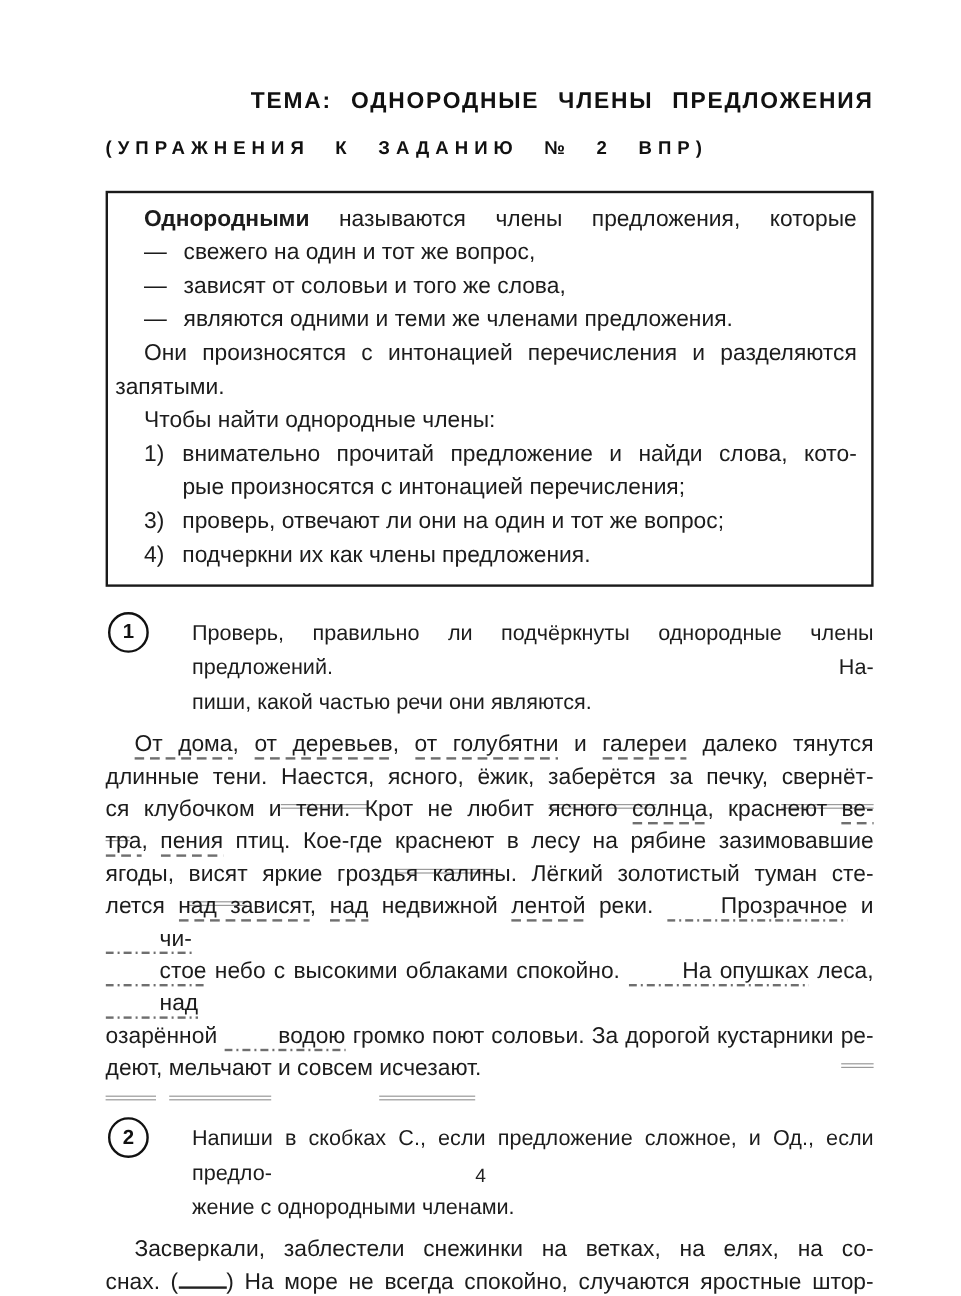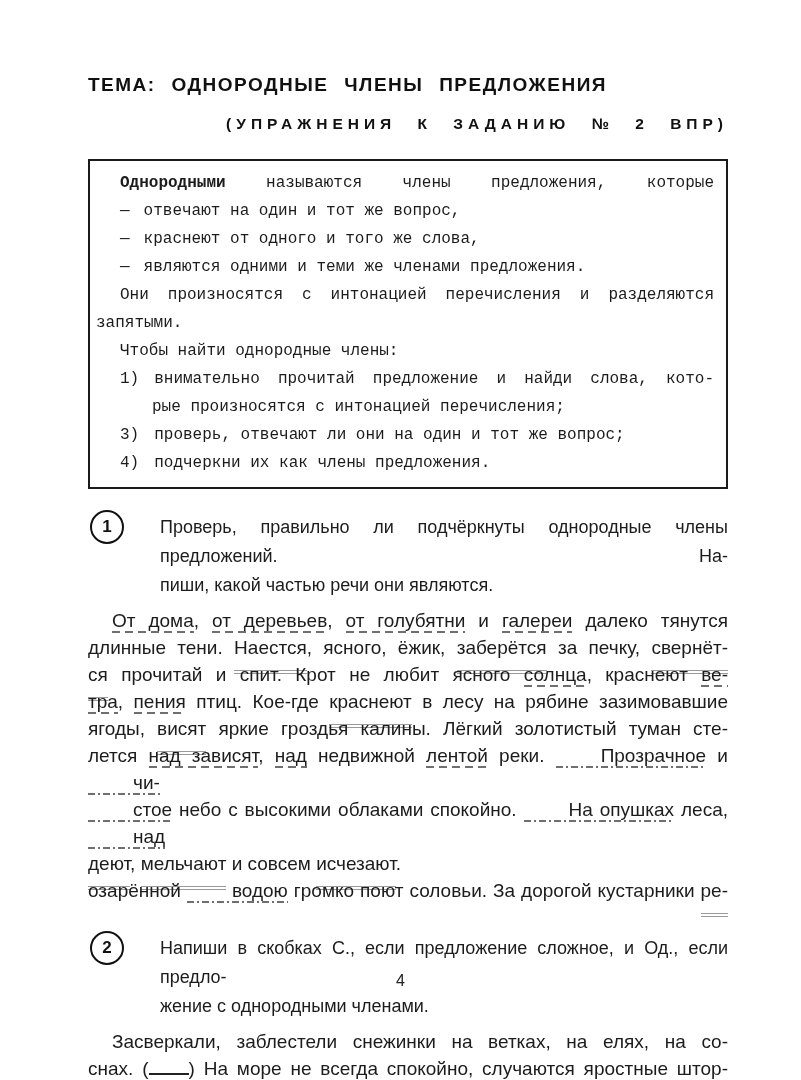--- a/index.html
+++ b/index.html
@@ -11,41 +11,40 @@
     box-sizing:border-box;
     font-family:"Liberation Sans","DejaVu Sans",sans-serif;
     color:#1c1c1c;
     overflow:hidden;
   }
   .content{width:640px;margin-left:88px;}
 
   
   .title{
     margin-top:74px;
-    text-align:left;
+    text-align:right;
     font-size:19px;font-weight:bold;
     letter-spacing:1.5px;word-spacing:9px;
     color:#111;
   }
   .subtitle{
     margin-top:19px;
-    text-align:right;
+    text-align:left;
     font-size:15.5px;font-weight:bold;
     letter-spacing:5px;word-spacing:12px;
     color:#111;
   }
 
   
   .rulebox{
     margin-top:26px;
     border:2px solid #1a1a1a;
     padding:8px 12px 10px 6px;
-    font-size:16px;
+    font-size:19px;
     line-height:28px;
-    font-family:Liberation Mono, monospace;
   }
 
   
   .line{text-align:justify;text-align-last:left;white-space:normal;}
   .line.just{text-align-last:justify;}
   .line.ind{padding-left:24px;}
   .line.numcont{padding-left:56px;}
   .bold{font-weight:bold;}
   .gap{display:inline-block;}
   .blank{
@@ -110,48 +109,48 @@
 <body>
 
 <div class="page">
   <div class="content">
 
     <div class="title">ТЕМА: ОДНОРОДНЫЕ ЧЛЕНЫ ПРЕДЛОЖЕНИЯ</div>
     <div class="subtitle">(УПРАЖНЕНИЯ К ЗАДАНИЮ № 2 ВПР)</div>
 
     <div class="rulebox">
         <div class="line ind just"><span class="bold">Однородными</span><span> называются члены предложения, которые</span></div>
-        <div class="line ind"><span>—</span><span class="gap" style="width: 14px;"></span><span>отвечают на один и тот же вопрос,</span></div>
-        <div class="line ind"><span>—</span><span class="gap" style="width: 14px;"></span><span>краснеют от одного и того же слова,</span></div>
+        <div class="line ind"><span>—</span><span class="gap" style="width: 14px;"></span><span>свежего на один и тот же вопрос,</span></div>
+        <div class="line ind"><span>—</span><span class="gap" style="width: 14px;"></span><span>зависят от соловьи и того же слова,</span></div>
         <div class="line ind"><span>—</span><span class="gap" style="width: 14px;"></span><span>являются одними и теми же членами предложения.</span></div>
         <div class="line ind just"><span>Они произносятся с интонацией перечисления и разделяются</span></div>
         <div class="line"><span>запятыми.</span></div>
         <div class="line ind"><span>Чтобы найти однородные члены:</span></div>
         <div class="line ind just"><span>1)</span><span class="gap" style="width: 15px;"></span><span>внимательно прочитай предложение и найди слова, кото-</span></div>
         <div class="line numcont"><span>рые произносятся с интонацией перечисления;</span></div>
         <div class="line ind"><span>3)</span><span class="gap" style="width: 15px;"></span><span>проверь, отвечают ли они на один и тот же вопрос;</span></div>
         <div class="line ind"><span>4)</span><span class="gap" style="width: 15px;"></span><span>подчеркни их как члены предложения.</span></div>
       </div>
 
     <div class="exercise ex1">
       <span class="qnum">1</span>
       <div class="instruction">
           <div class="line just"><span>Проверь, правильно ли подчёркнуты однородные члены предложений. На-</span></div>
           <div class="line"><span>пиши, какой частью речи они являются.</span></div>
         </div>
       <div class="extext">
           <div class="line ind just"><span class="u-d">От дома</span><span>, </span><span class="u-d">от деревьев</span><span>, </span><span class="u-d">от голубятни</span><span> и </span><span class="u-d">галереи</span><span> далеко тянутся</span></div>
           <div class="line just"><span>длинные тени. </span><span class="u-db">Наестся</span><span>, ясного, ёжик, </span><span class="u-db">заберётся</span><span> за печку, </span><span class="u-db">свернёт-</span></div>
-          <div class="line just"><span class="u-db">ся</span><span> прочитай и спит. Крот не любит ясного </span><span class="u-d">солнца</span><span>, краснеют </span><span class="u-d">ве-</span></div>
+          <div class="line just"><span class="u-db">ся</span><span> клубочком и тени. Крот не любит ясного </span><span class="u-d">солнца</span><span>, краснеют </span><span class="u-d">ве-</span></div>
           <div class="line just"><span class="u-d">тра</span><span>, </span><span class="u-d">пения</span><span> птиц. Кое-где </span><span class="u-db">краснеют</span><span> в лесу на рябине зазимовавшие</span></div>
           <div class="line just"><span>ягоды, </span><span class="u-db">висят</span><span> яркие гроздья калины. Лёгкий золотистый туман сте-</span></div>
           <div class="line just"><span>лется </span><span class="u-d">над зависят</span><span>, </span><span class="u-d">над</span><span> недвижной </span><span class="u-d">лентой</span><span> реки. </span><span class="u-dd">Прозрачное</span><span> и </span><span class="u-dd">чи-</span></div>
           <div class="line just"><span class="u-dd">стое</span><span> небо с высокими облаками спокойно. </span><span class="u-dd">На опушках</span><span> леса, </span><span class="u-dd">над</span></div>
+          <div class="line just"><span>озарённой </span><span class="u-dd">водою</span><span> громко поют соловьи. За дорогой кустарники </span><span class="u-db">ре-</span></div>
           <div class="line"><span class="u-db">деют</span><span>, </span><span class="u-db">мельчают</span><span> и совсем </span><span class="u-db">исчезают</span><span>.</span></div>
-          <div class="line just"><span>озарённой </span><span class="u-dd">водою</span><span> громко поют соловьи. За дорогой кустарники </span><span class="u-db">ре-</span></div>
         </div>
     </div>
 
     <div class="exercise ex2">
       <span class="qnum">2</span>
       <div class="instruction">
           <div class="line just"><span>Напиши в скобках С., если предложение сложное, и Од., если предло-</span></div>
           <div class="line"><span>жение с однородными членами.</span></div>
         </div>
       <div class="extext">

